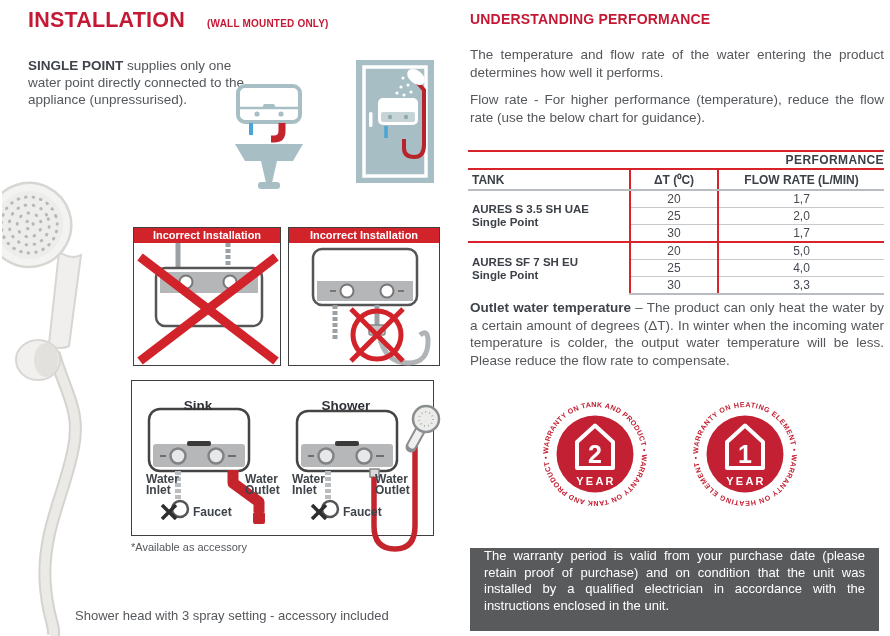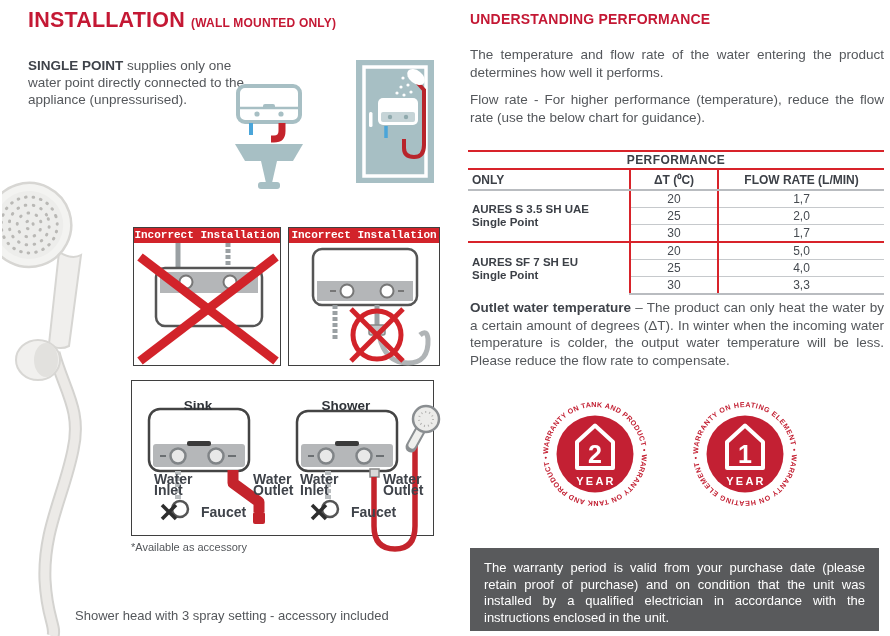--- a/index.html
+++ b/index.html
@@ -6,67 +6,67 @@
   body { background:#fff; }
   .page {
     position:relative; width:890px; height:636px; background:#ffffff;
     font-family:"Liberation Sans", sans-serif; overflow:hidden; color:#54575b;
   }
   .abs { position:absolute; }
 
   
   .h-red { color:#c41834; font-weight:800; letter-spacing:.2px; }
   .h1 { left:28px; top:5px; font-size:21.5px; line-height:30px; white-space:nowrap; }
-  .h1 .suffix { font-size:12px; }
+  .h1 .suffix { font-size:10px;margin-left:16px; }
   .h2 { left:470px; top:5px; font-size:14px; line-height:28px; white-space:nowrap; }
 
   
   .intro { left:28px; top:57px; width:218px; font-size:13.5px; line-height:17px; color:#54575b; }
   .intro b { color:#3f434a; }
   .note  { left:131px; top:541px; font-size:11px; color:#54575b; }
   .caption { left:75px; top:608px; font-size:13px; color:#54575b; }
 
   
   .panel { position:absolute; background:#fff; border:1px solid #3f3f3f; }
   .panel-header { width:100%; height:15px; color:#fff; font-size:11px; font-weight:700;
-                  text-align:center; line-height:15px;font-family:Liberation Mono, monospace; }
+                  text-align:center; line-height:15px; }
   .ph-red  { background:#d2232a; }
   .ph-gray { background:#58595b; }
   .p-inc1 { left:133px; top:227px; width:148px; height:139px; }
   .p-inc2 { left:288px; top:227px; width:152px; height:139px; }
   .p-cor  { left:131px; top:380px; width:303px; height:156px; }
   .panel svg { position:absolute; left:0; overflow:visible; pointer-events:none; }
-  .dlabel { position:absolute; font-size:14px; font-weight:700; color:#3f434a; line-height:11px;margin-left:8px; }
+  .dlabel { position:absolute; font-size:12px; font-weight:700; color:#3f434a; line-height:11px; }
   .dtitle { position:absolute; font-size:13.5px; font-weight:700; color:#2f3338; text-align:center; }
 
   
   .rp { left:470px; width:414px; font-size:13.5px; line-height:17.5px; text-align:justify; color:#54575b; }
   .rp1 { top:46px; } .rp2 { top:91px; } .rp3 { top:299px; }
   .rp b { color:#3f434a; }
 
   
   .tblwrap { left:468px; top:150px; width:416px; }
   table { border-collapse:collapse; width:416px; table-layout:fixed; }
   col.c1 { width:162px; } col.c2 { width:88px; } col.c3 { width:166px; }
   th, td { font-size:12px; color:#3c4047; padding:1px 0; }
   .t-title { border-top:2px solid #d8232a; border-bottom:2px solid #d8232a;
-             font-weight:700; text-align:center; height:16px; letter-spacing:.4px; }
+             font-weight:700; text-align:right; height:16px; letter-spacing:.4px; }
   .hrow th { font-weight:700; text-align:center; border-bottom:2px solid #b9bcc0; height:17px; }
   .hrow .c-model { text-align:left; padding-left:4px; }
   td.dt, td.flow { text-align:center; border-bottom:1px solid #c6c9cc; height:16.5px; color:#454a50; }
   .vred { border-left:2px solid #d8232a; border-right:2px solid #d8232a; }
   td.model-cell { text-align:left; padding-left:4px; vertical-align:middle; }
   .m-name { font-size:11.5px; font-weight:700; color:#3c4047; line-height:13px; }
   .m-var  { font-size:11.5px; font-weight:700; color:#3c4047; line-height:13px; }
   tr.gsep td { border-top:2px solid #d8232a; }
   tr.last td { border-bottom:2px solid #b9bcc0; }
 
   
   .wbox { left:470px; top:548px; width:409px; height:83px; background:#595a5c;
-          color:#fff; font-size:13px; line-height:16.5px; padding:12px 14px; text-align:justify; }
+          color:#fff; font-size:13px; line-height:16.5px; padding:0 14px; text-align:justify; }
 
   
   .badge { position:absolute; top:384px; width:140px; height:140px; }
   .badge.b1 { left:525px; } .badge.b2 { left:675px; }
   .ringtext { font-size:7.2px; font-weight:700; letter-spacing:.35px; fill:#c32033; }
   .b2 .ringtext { letter-spacing:.6px; }
   .bignum { font-size:25px; font-weight:800; fill:#ffffff; }
   .yeartxt { font-size:11px; font-weight:700; letter-spacing:2.2px; fill:#ffffff; }
 </style>
 </head>
@@ -232,21 +232,21 @@
       <colgroup>
           <col class="c1">
           <col class="c2">
           <col class="c3">
         </colgroup>
       <thead>
         <tr>
             <th colspan="3" class="t-title">PERFORMANCE</th>
           </tr>
         <tr class="hrow">
-          <th class="c-model">ONLY</th>
+          <th class="c-model">TANK</th>
           <th class="vred">ΔT (⁰C)</th>
           <th>FLOW RATE (L/MIN)</th>
         </tr>
       </thead>
       <tbody>
         <tr>
           <td class="model-cell" rowspan="3">
             <div class="m-name">AURES S 3.5 SH UAE</div>
             <div class="m-var">Single Point</div>
           </td>

